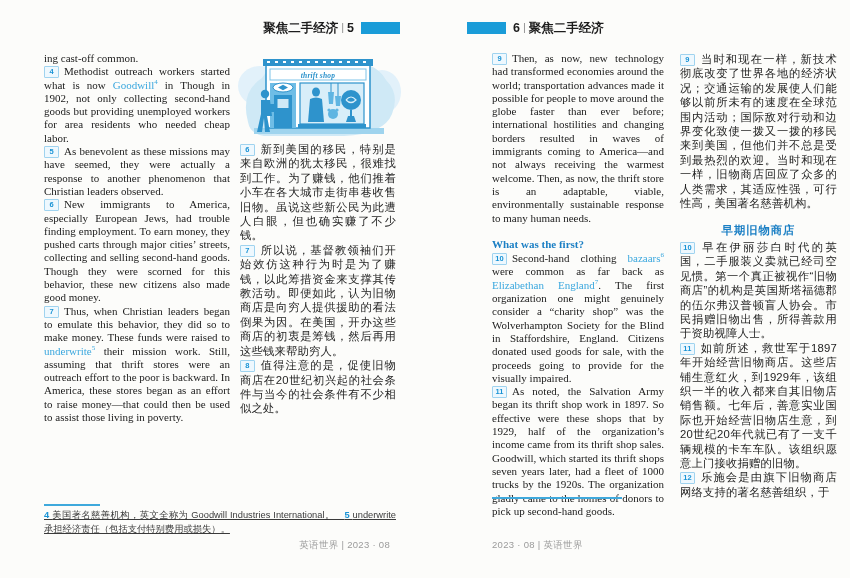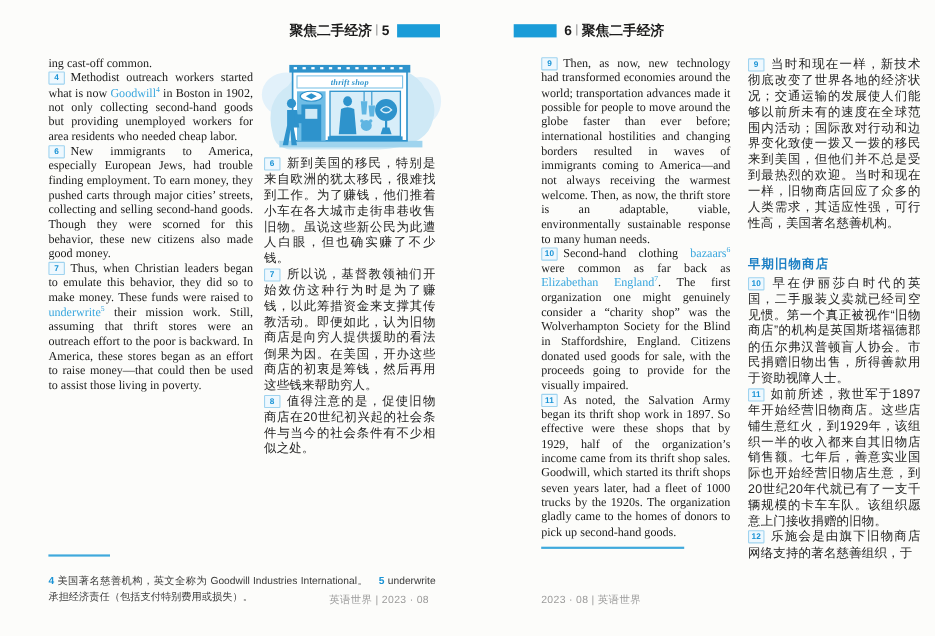--- a/index.html
+++ b/index.html
@@ -42,31 +42,31 @@
   .para{margin:0;}
   .badge{
     display:inline-block;min-width:11px;padding:0 1px;height:10px;line-height:10px;
     text-align:center;border:1px solid #9fd3ef;background:#eef8fe;color:#1a93d5;
     font-family:"Liberation Sans",sans-serif;font-size:7.5px;font-weight:bold;
     margin-right:5px;vertical-align:1px;border-radius:1px;
   }
   .link{color:#3aa7de;}
   sup{font-size:7px;line-height:0;}
   .heading-en{color:#1b7fc4;font-weight:bold;margin-top:13px;margin-bottom:1px;text-align:left;}
-  .heading-zh{color:#1b7fc4;font-weight:bold;margin-top:24px;margin-bottom:2px;letter-spacing:1px;text-align:left;}
+  .heading-zh{color:#1b7fc4;font-weight:bold;margin-top:13px;margin-bottom:2px;letter-spacing:1px;text-align:center;}
 
   .illus{display:block;margin:0 0 2px -6px;}
 
   .fnrule{position:absolute;height:2px;background:#3fa9dc;}
   #page-left  .fnrule{left:44px;top:504px;width:56px;}
   #page-right .fnrule{left:67px;top:497px;width:130px;}
   .footnote{
     position:absolute;font-size:9.3px;line-height:13.5px;color:#3a3a3a;text-align:justify;
   }
-  #page-left  .footnote{left:44px;top:522px;width:352px;}
+  #page-left  .footnote{left:44px;top:509px;width:352px;text-decoration:underline;}
   #page-right .footnote{left:67px;top:502px;width:352px;}
   .footnote .para{text-align:justify;}
   .fn-num{color:#1a93d5;font-weight:bold;font-family:"Liberation Sans",sans-serif;}
 
   .pg-footer{position:absolute;top:539px;font-size:9.5px;color:#9b9b9b;letter-spacing:0.3px;}
   #page-left  .pg-footer{right:35px;}
   #page-right .pg-footer{left:67px;}
 </style>
 </head>
 <body>
@@ -75,21 +75,22 @@
 
   <div class="pg-header">
     <span>聚焦二手经济</span>
       <span class="hdiv">|</span>
       <span>5</span>
     <span class="hbar"></span>
   </div>
 
   <div class="col en">
       <div class="para"><span>ing cast-off common.</span></div>
-      <div class="para"><span class="badge">4</span><span>Methodist outreach workers started what is now </span><span class="link">Goodwill</span><sup class="link">4</sup><span> in Boston in 1902, not only collecting second-hand goods but providing unemployed workers for area residents who needed cheap labor.</span></div>
+      <div class="para"><span class="badge">4</span><span>Methodist outreach workers started what is now </span><span class="link">Goodwill</span><sup class="link">4</sup><span> in Though in 1902, not only collecting second-hand goods but providing unemployed workers for area residents who needed cheap labor.</span></div>
+      <div class="para"><span class="badge">5</span><span>As benevolent as these missions may have seemed, they were actually a response to another phenomenon that Christian leaders observed.</span></div>
       <div class="para"><span class="badge">6</span><span>New immigrants to America, especially European Jews, had trouble finding employment. To earn money, they pushed carts through major cities’ streets, collecting and selling second-hand goods. Though they were scorned for this behavior, these new citizens also made good money.</span></div>
       <div class="para"><span class="badge">7</span><span>Thus, when Christian leaders began to emulate this behavior, they did so to make money. These funds were raised to </span><span class="link">underwrite</span><sup class="link">5</sup><span> their mission work. Still, assuming that thrift stores were an outreach effort to the poor is backward. In America, these stores began as an effort to raise money—that could then be used to assist those living in poverty.</span></div>
     </div>
 
   <div class="col zh">
     <svg class="illus" width="168" height="88" viewBox="0 0 168 88">
       <ellipse cx="26" cy="34" rx="22" ry="20" fill="#e2f1fa"></ellipse>
       <ellipse cx="148" cy="40" rx="19" ry="22" fill="#e2f1fa"></ellipse>
       <path d="M14,70 Q6,40 28,26 Q40,6 84,8 Q140,4 152,28 Q166,42 158,62 Q150,82 110,84 L30,84 Q16,82 14,70 Z" fill="#cfe9f6"></path>
       <rect x="20" y="76" width="130" height="6" fill="#9fd4ee"></rect>
@@ -152,20 +153,21 @@
 
   <div class="pg-header">
     <span class="hbar"></span>
     <span>6</span>
       <span class="hdiv">|</span>
       <span>聚焦二手经济</span>
   </div>
 
   <div class="col en">
       <div class="para"><span class="badge">9</span><span>Then, as now, new technology had transformed economies around the world; transportation advances made it possible for people to move around the globe faster than ever before; international hostilities and changing borders resulted in waves of immigrants coming to America—and not always receiving the warmest welcome. Then, as now, the thrift store is an adaptable, viable, environmentally sustainable response to many human needs.</span></div>
+      <div class="para heading-en"><span>What was the first?</span></div>
       <div class="para"><span class="badge">10</span><span>Second-hand clothing </span><span class="link">bazaars</span><sup class="link">6</sup><span> were common as far back as </span><span class="link">Elizabethan England</span><sup class="link">7</sup><span>. The first organization one might genuinely consider a “charity shop” was the Wolverhampton Society for the Blind in Staffordshire, England. Citizens donated used goods for sale, with the proceeds going to provide for the visually impaired.</span></div>
       <div class="para"><span class="badge">11</span><span>As noted, the Salvation Army began its thrift shop work in 1897. So effective were these shops that by 1929, half of the organization’s income came from its thrift shop sales. Goodwill, which started its thrift shops seven years later, had a fleet of 1000 trucks by the 1920s. The organization gladly came to the homes of donors to pick up second-hand goods.</span></div>
     </div>
   <div class="col zh">
       <div class="para"><span class="badge">9</span><span>当时和现在一样，新技术彻底改变了世界各地的经济状况；交通运输的发展使人们能够以前所未有的速度在全球范围内活动；国际敌对行动和边界变化致使一拨又一拨的移民来到美国，但他们并不总是受到最热烈的欢迎。当时和现在一样，旧物商店回应了众多的人类需求，其适应性强，可行性高，美国著名慈善机构。</span></div>
       <div class="para heading-zh"><span>早期旧物商店</span></div>
       <div class="para"><span class="badge">10</span><span>早在伊丽莎白时代的英国，二手服装义卖就已经司空见惯。第一个真正被视作“旧物商店”的机构是英国斯塔福德郡的伍尔弗汉普顿盲人协会。市民捐赠旧物出售，所得善款用于资助视障人士。</span></div>
       <div class="para"><span class="badge">11</span><span>如前所述，救世军于1897年开始经营旧物商店。这些店铺生意红火，到1929年，该组织一半的收入都来自其旧物店销售额。七年后，善意实业国际也开始经营旧物店生意，到20世纪20年代就已有了一支千辆规模的卡车车队。该组织愿意上门接收捐赠的旧物。</span></div>
       <div class="para"><span class="badge">12</span><span>乐施会是由旗下旧物商店网络支持的著名慈善组织，于</span></div>
     </div>

